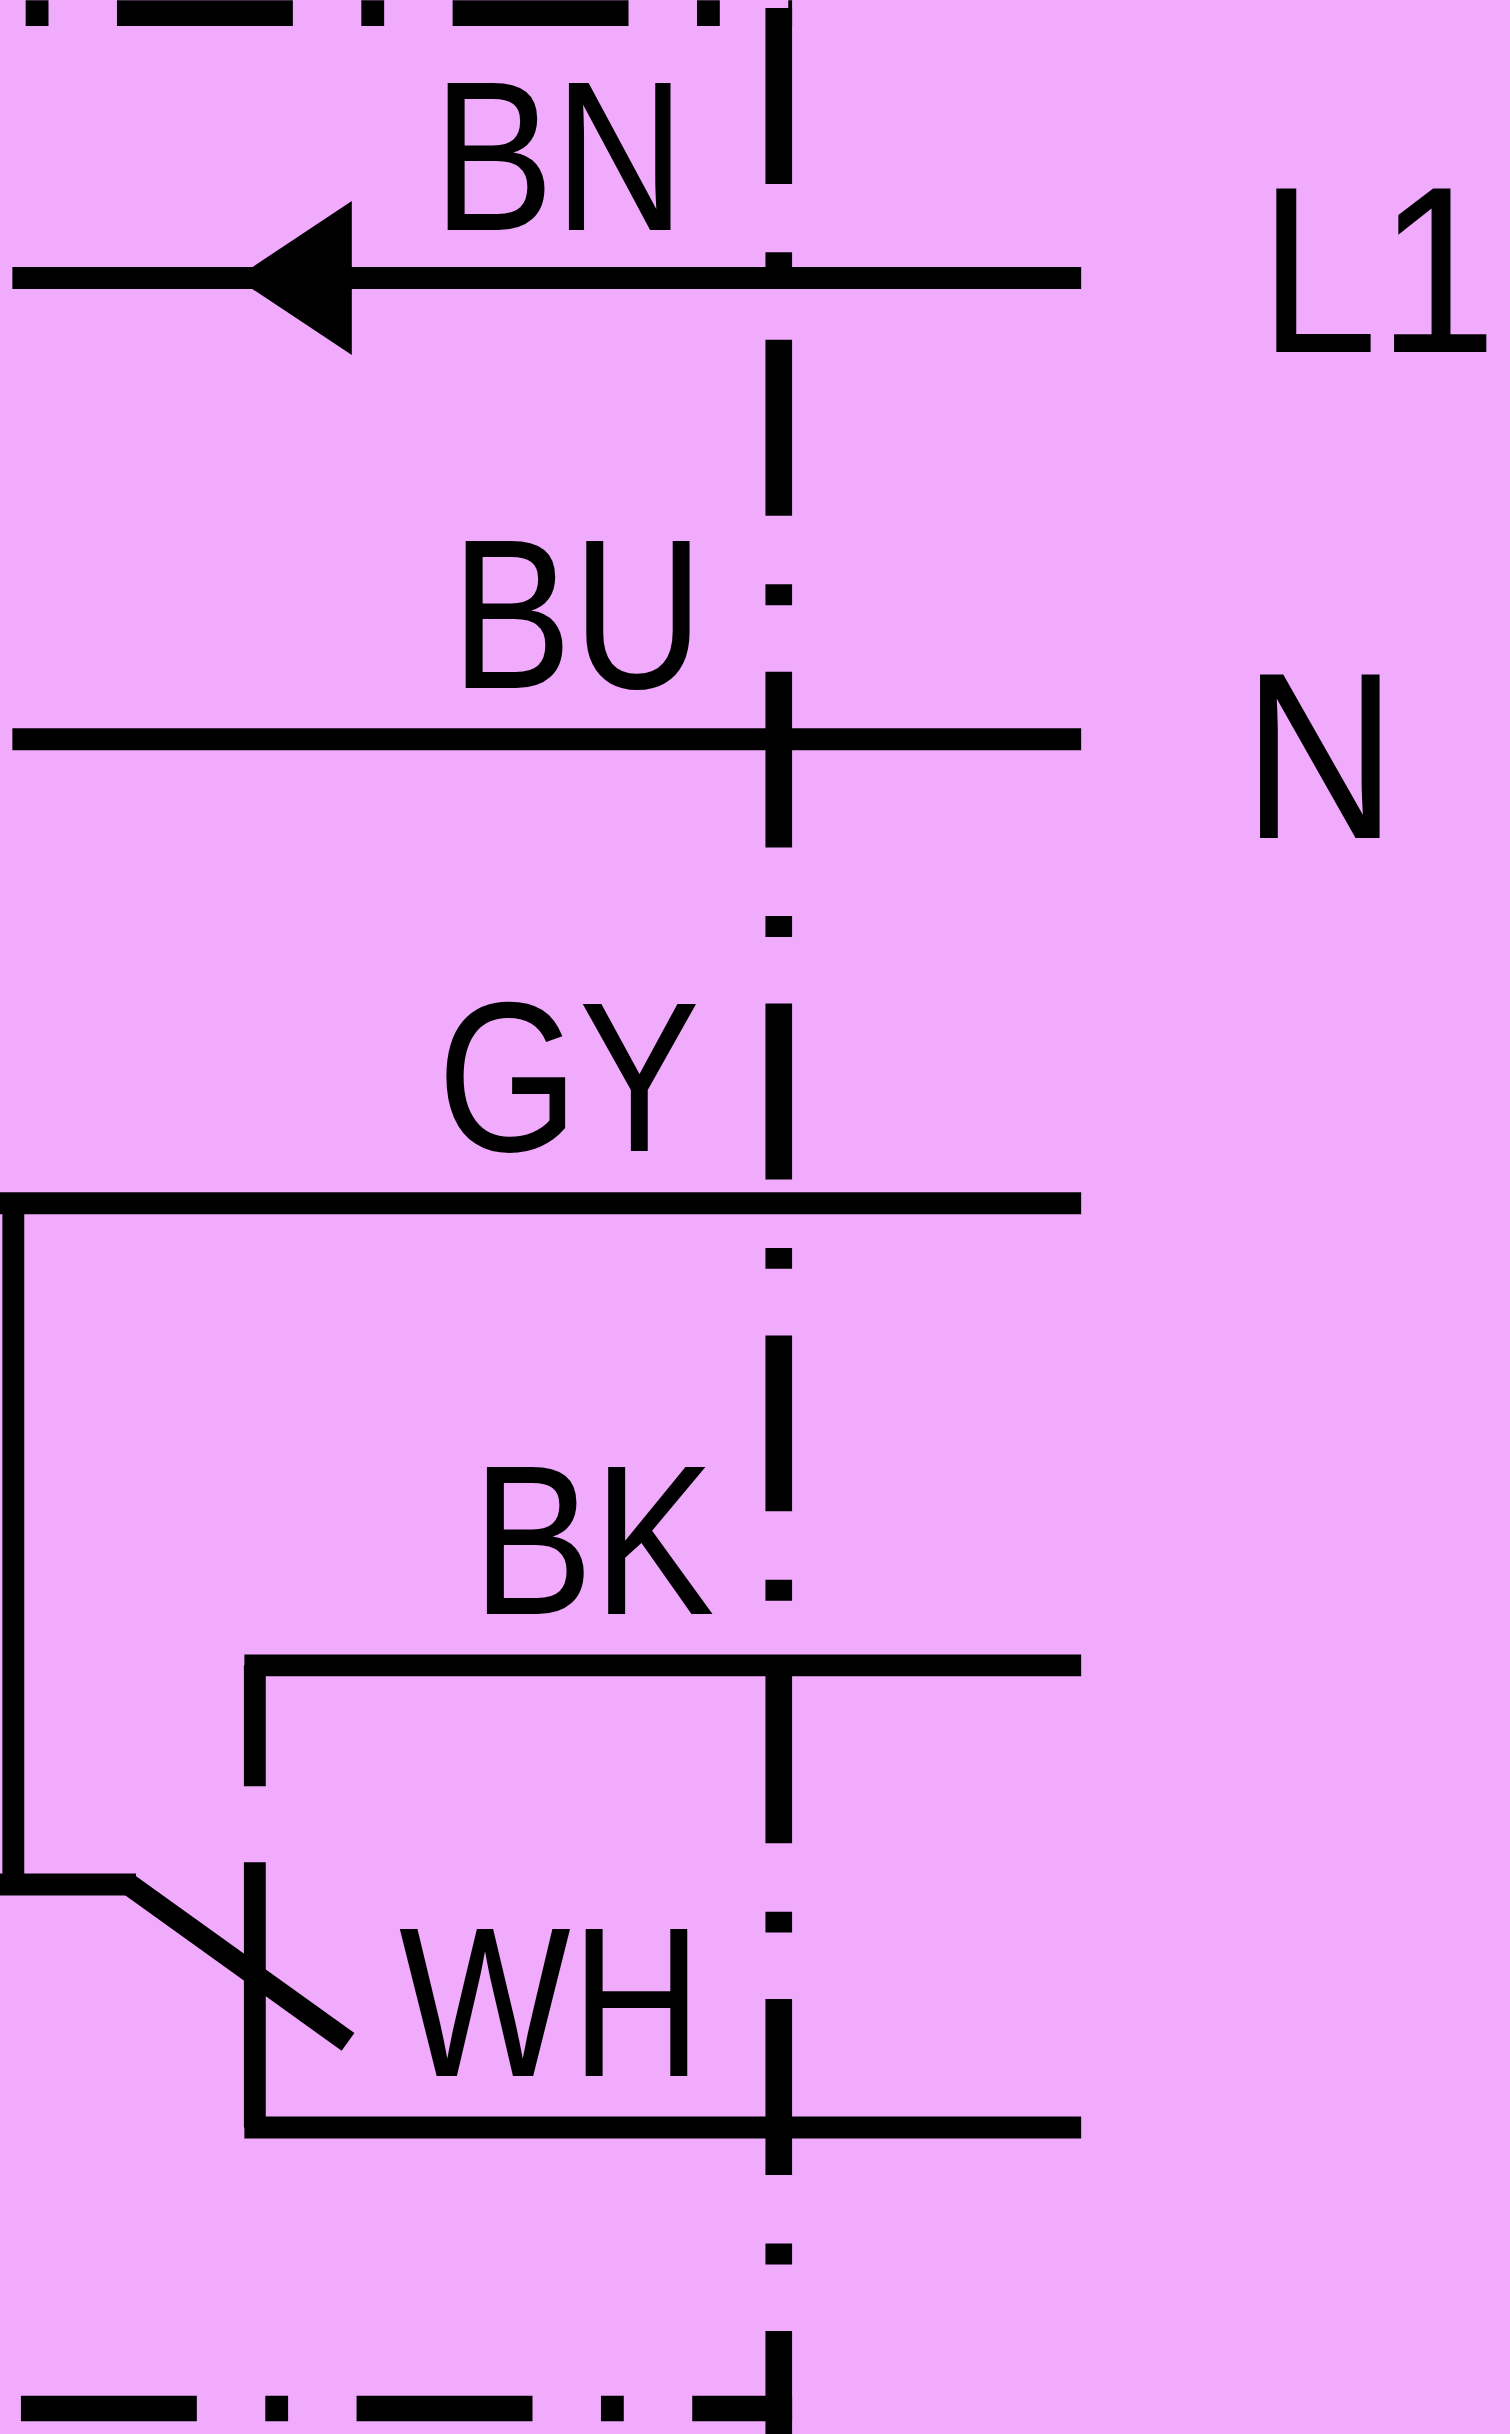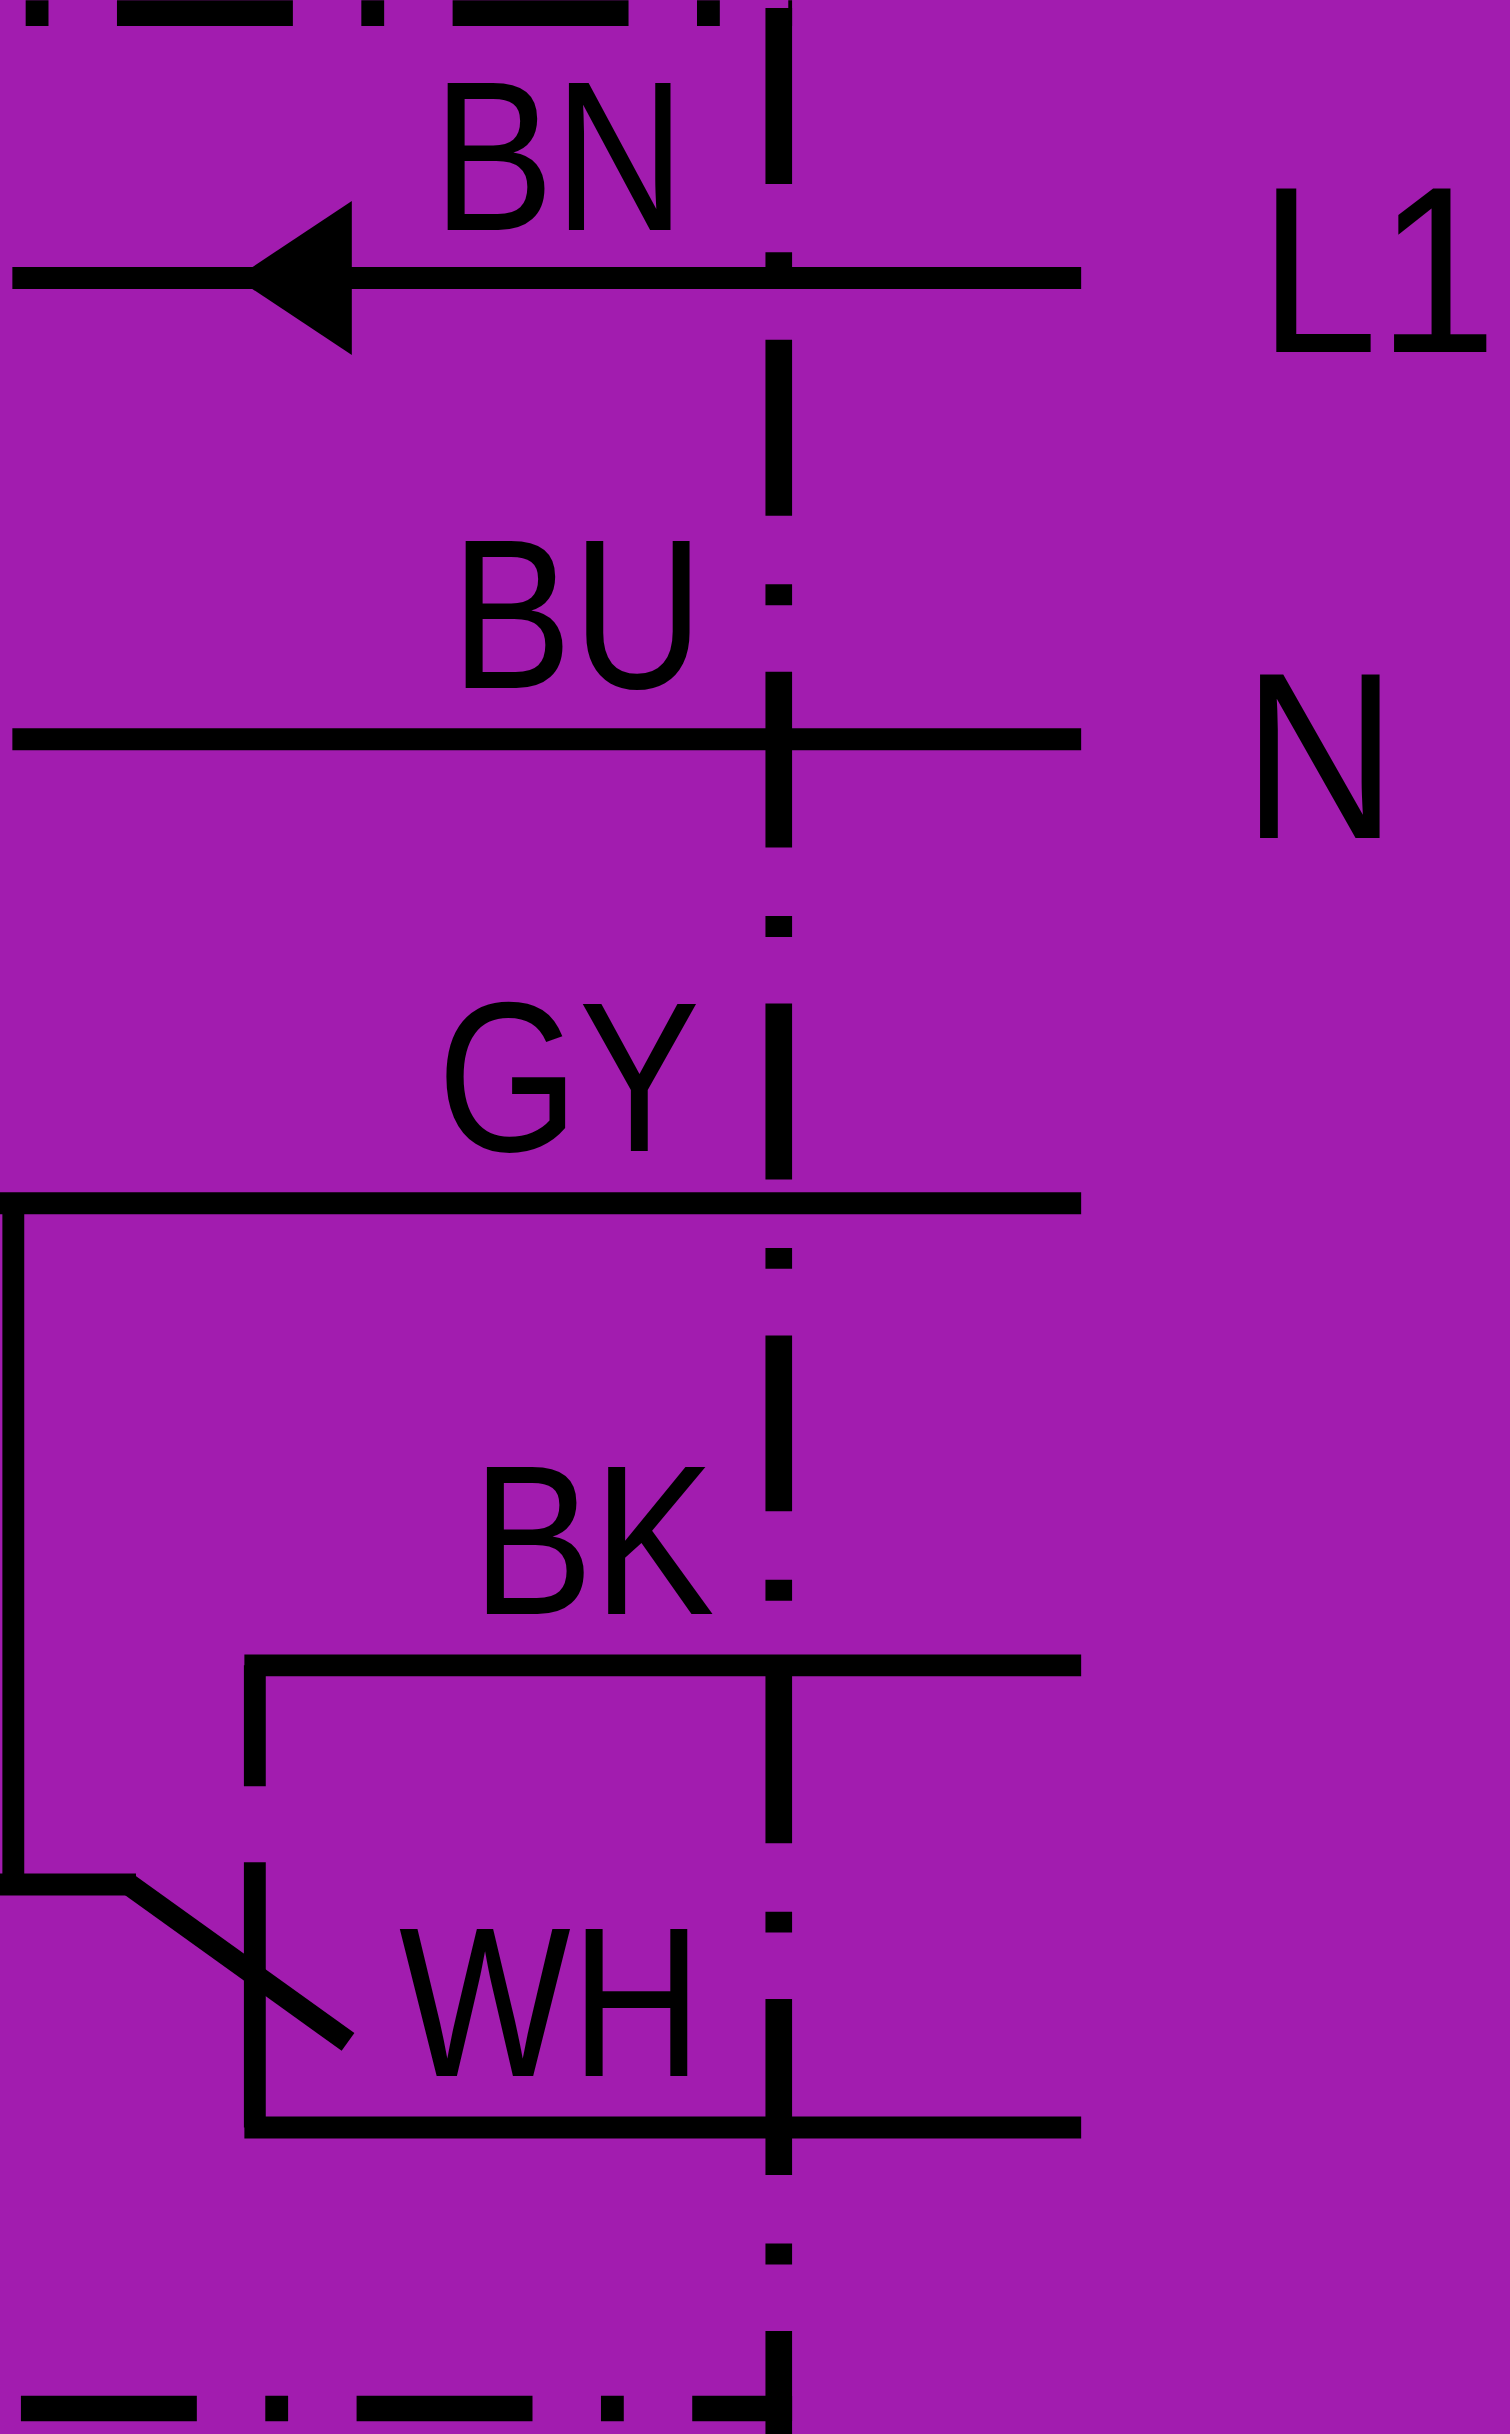--- a/index.html
+++ b/index.html
@@ -4,21 +4,21 @@
 <style>
   html, body {
     margin: 0;
     padding: 0;
     background: #ffffff;
   }
   .diagram-page {
     position: relative;
     width: 1510px;
     height: 2435px;
-    background: #a21caf;
+    background: #f0abfc;
     overflow: hidden;
   }
   svg.wiring {
     display: block;
     width: 1510px;
     height: 2435px;
   }
   svg.wiring text {
     font-family: "Liberation Sans", sans-serif;
     fill: #000000;

